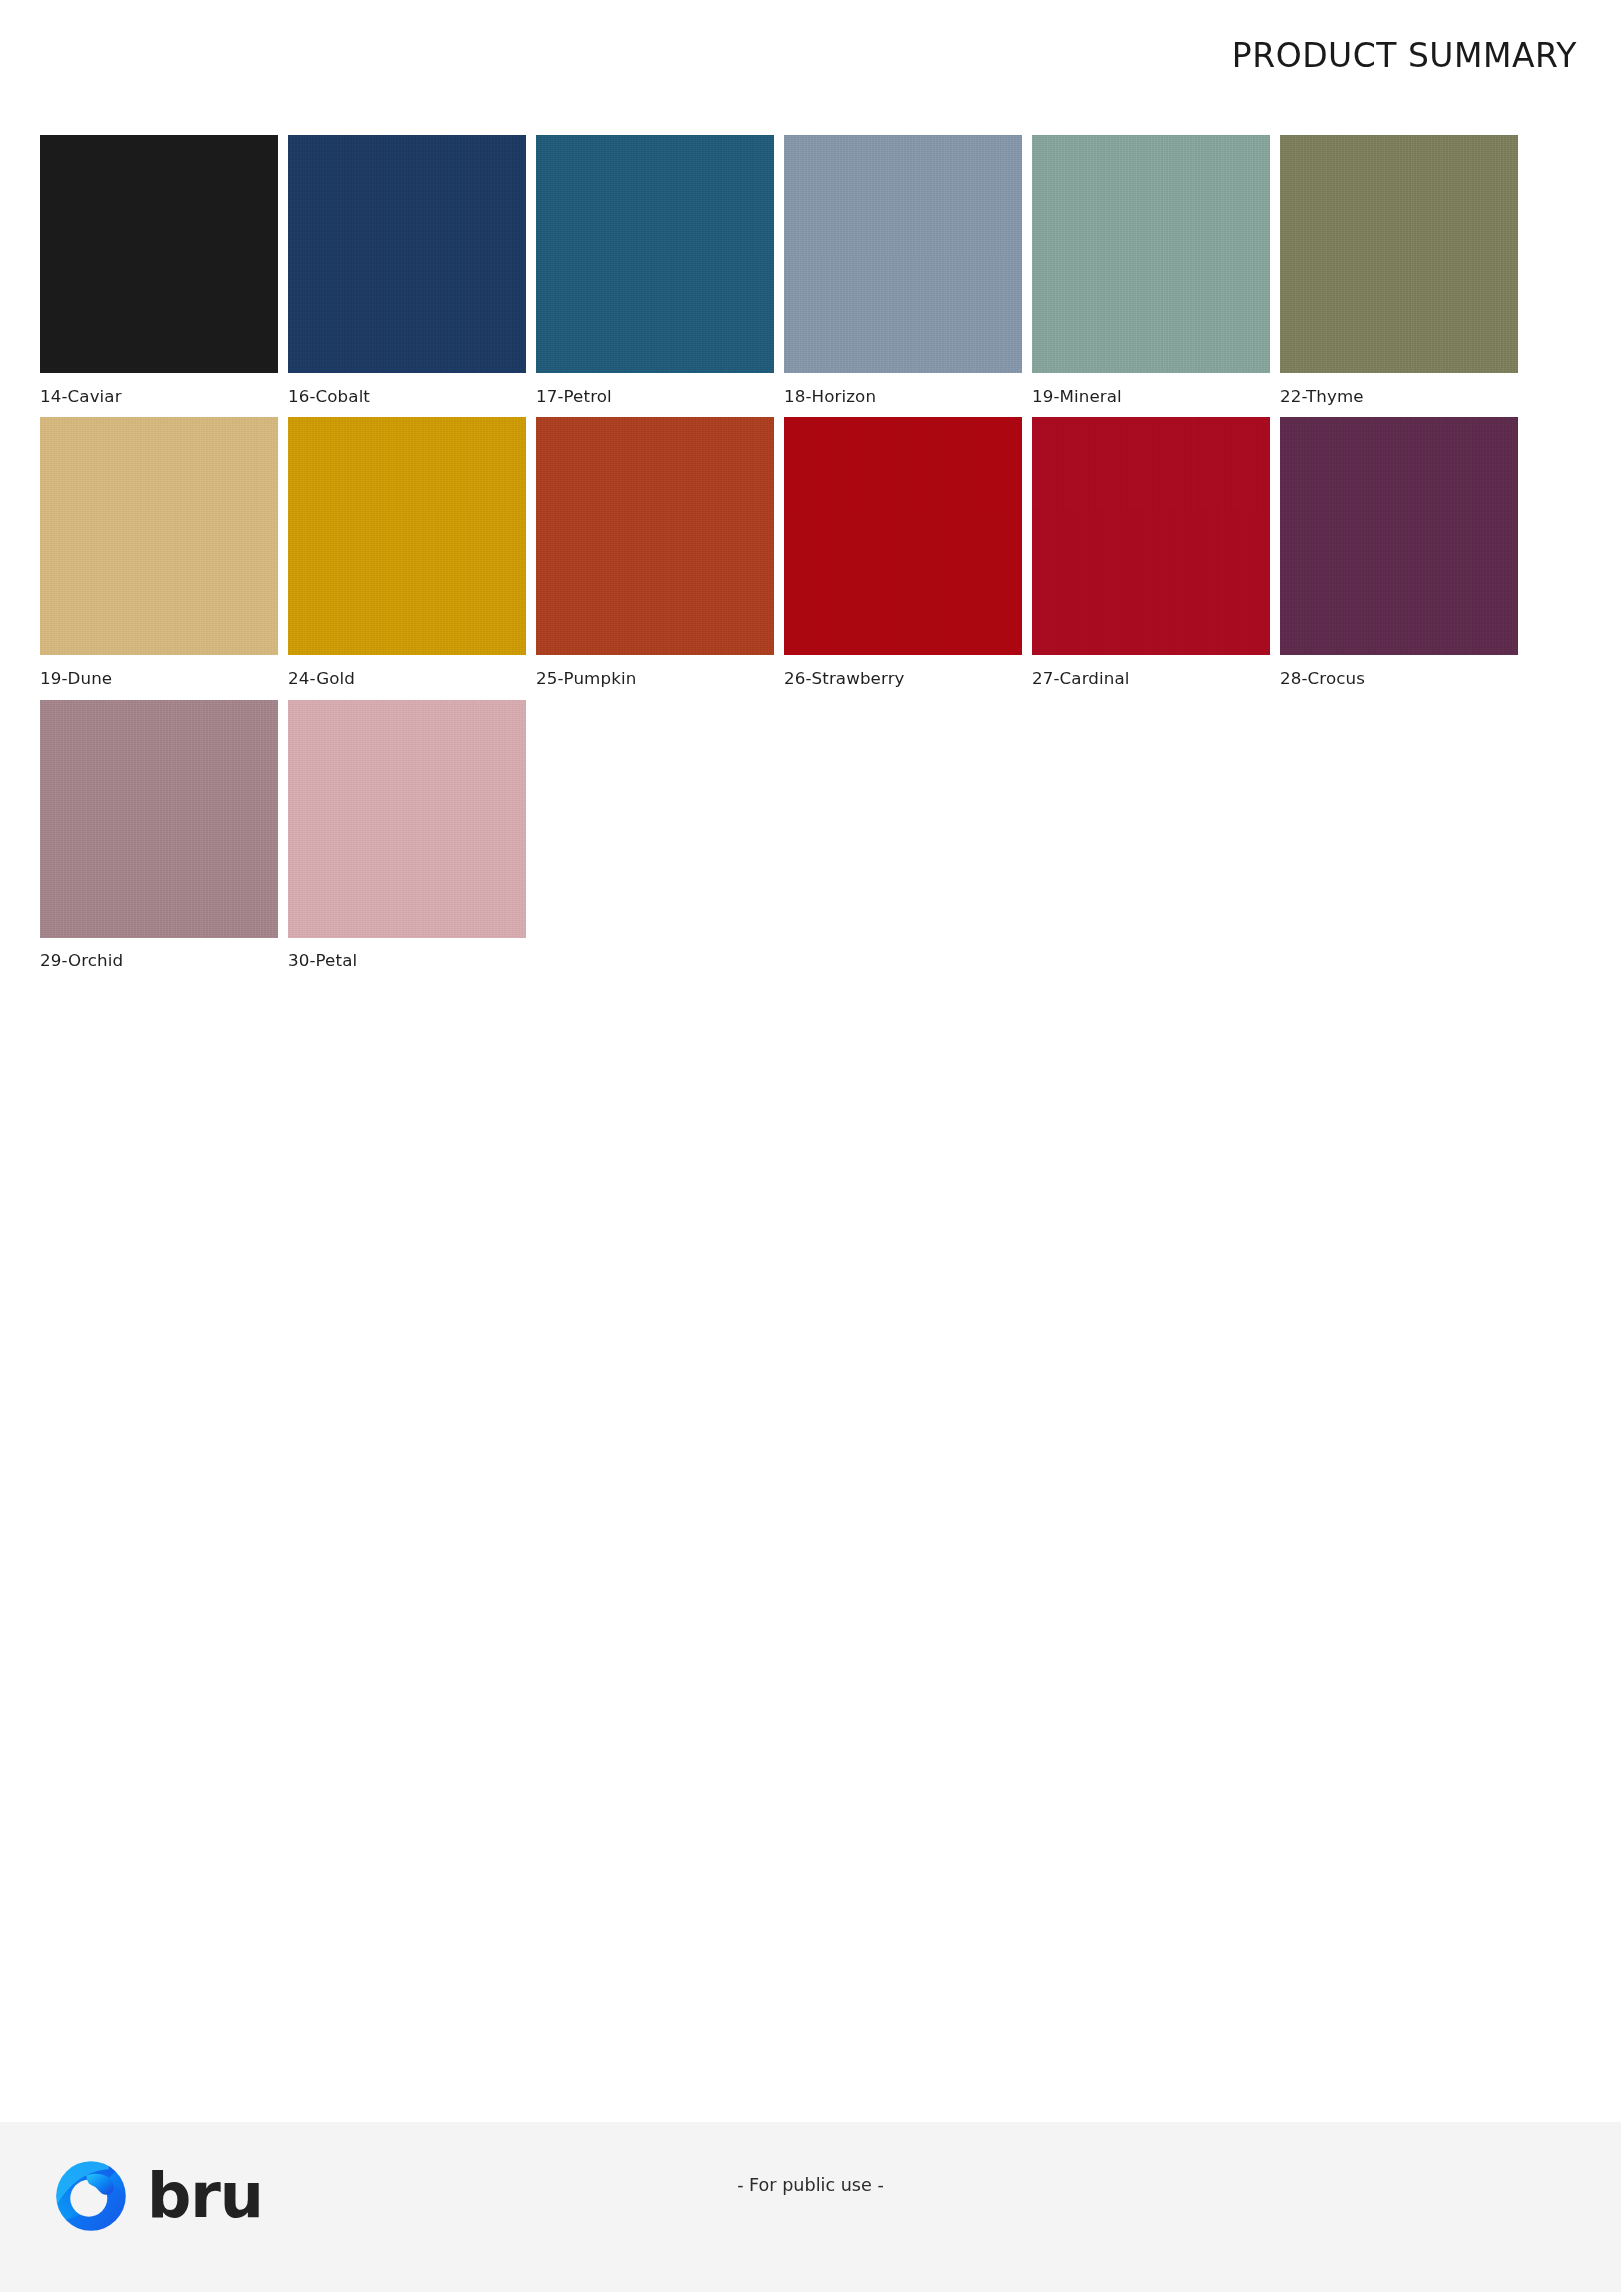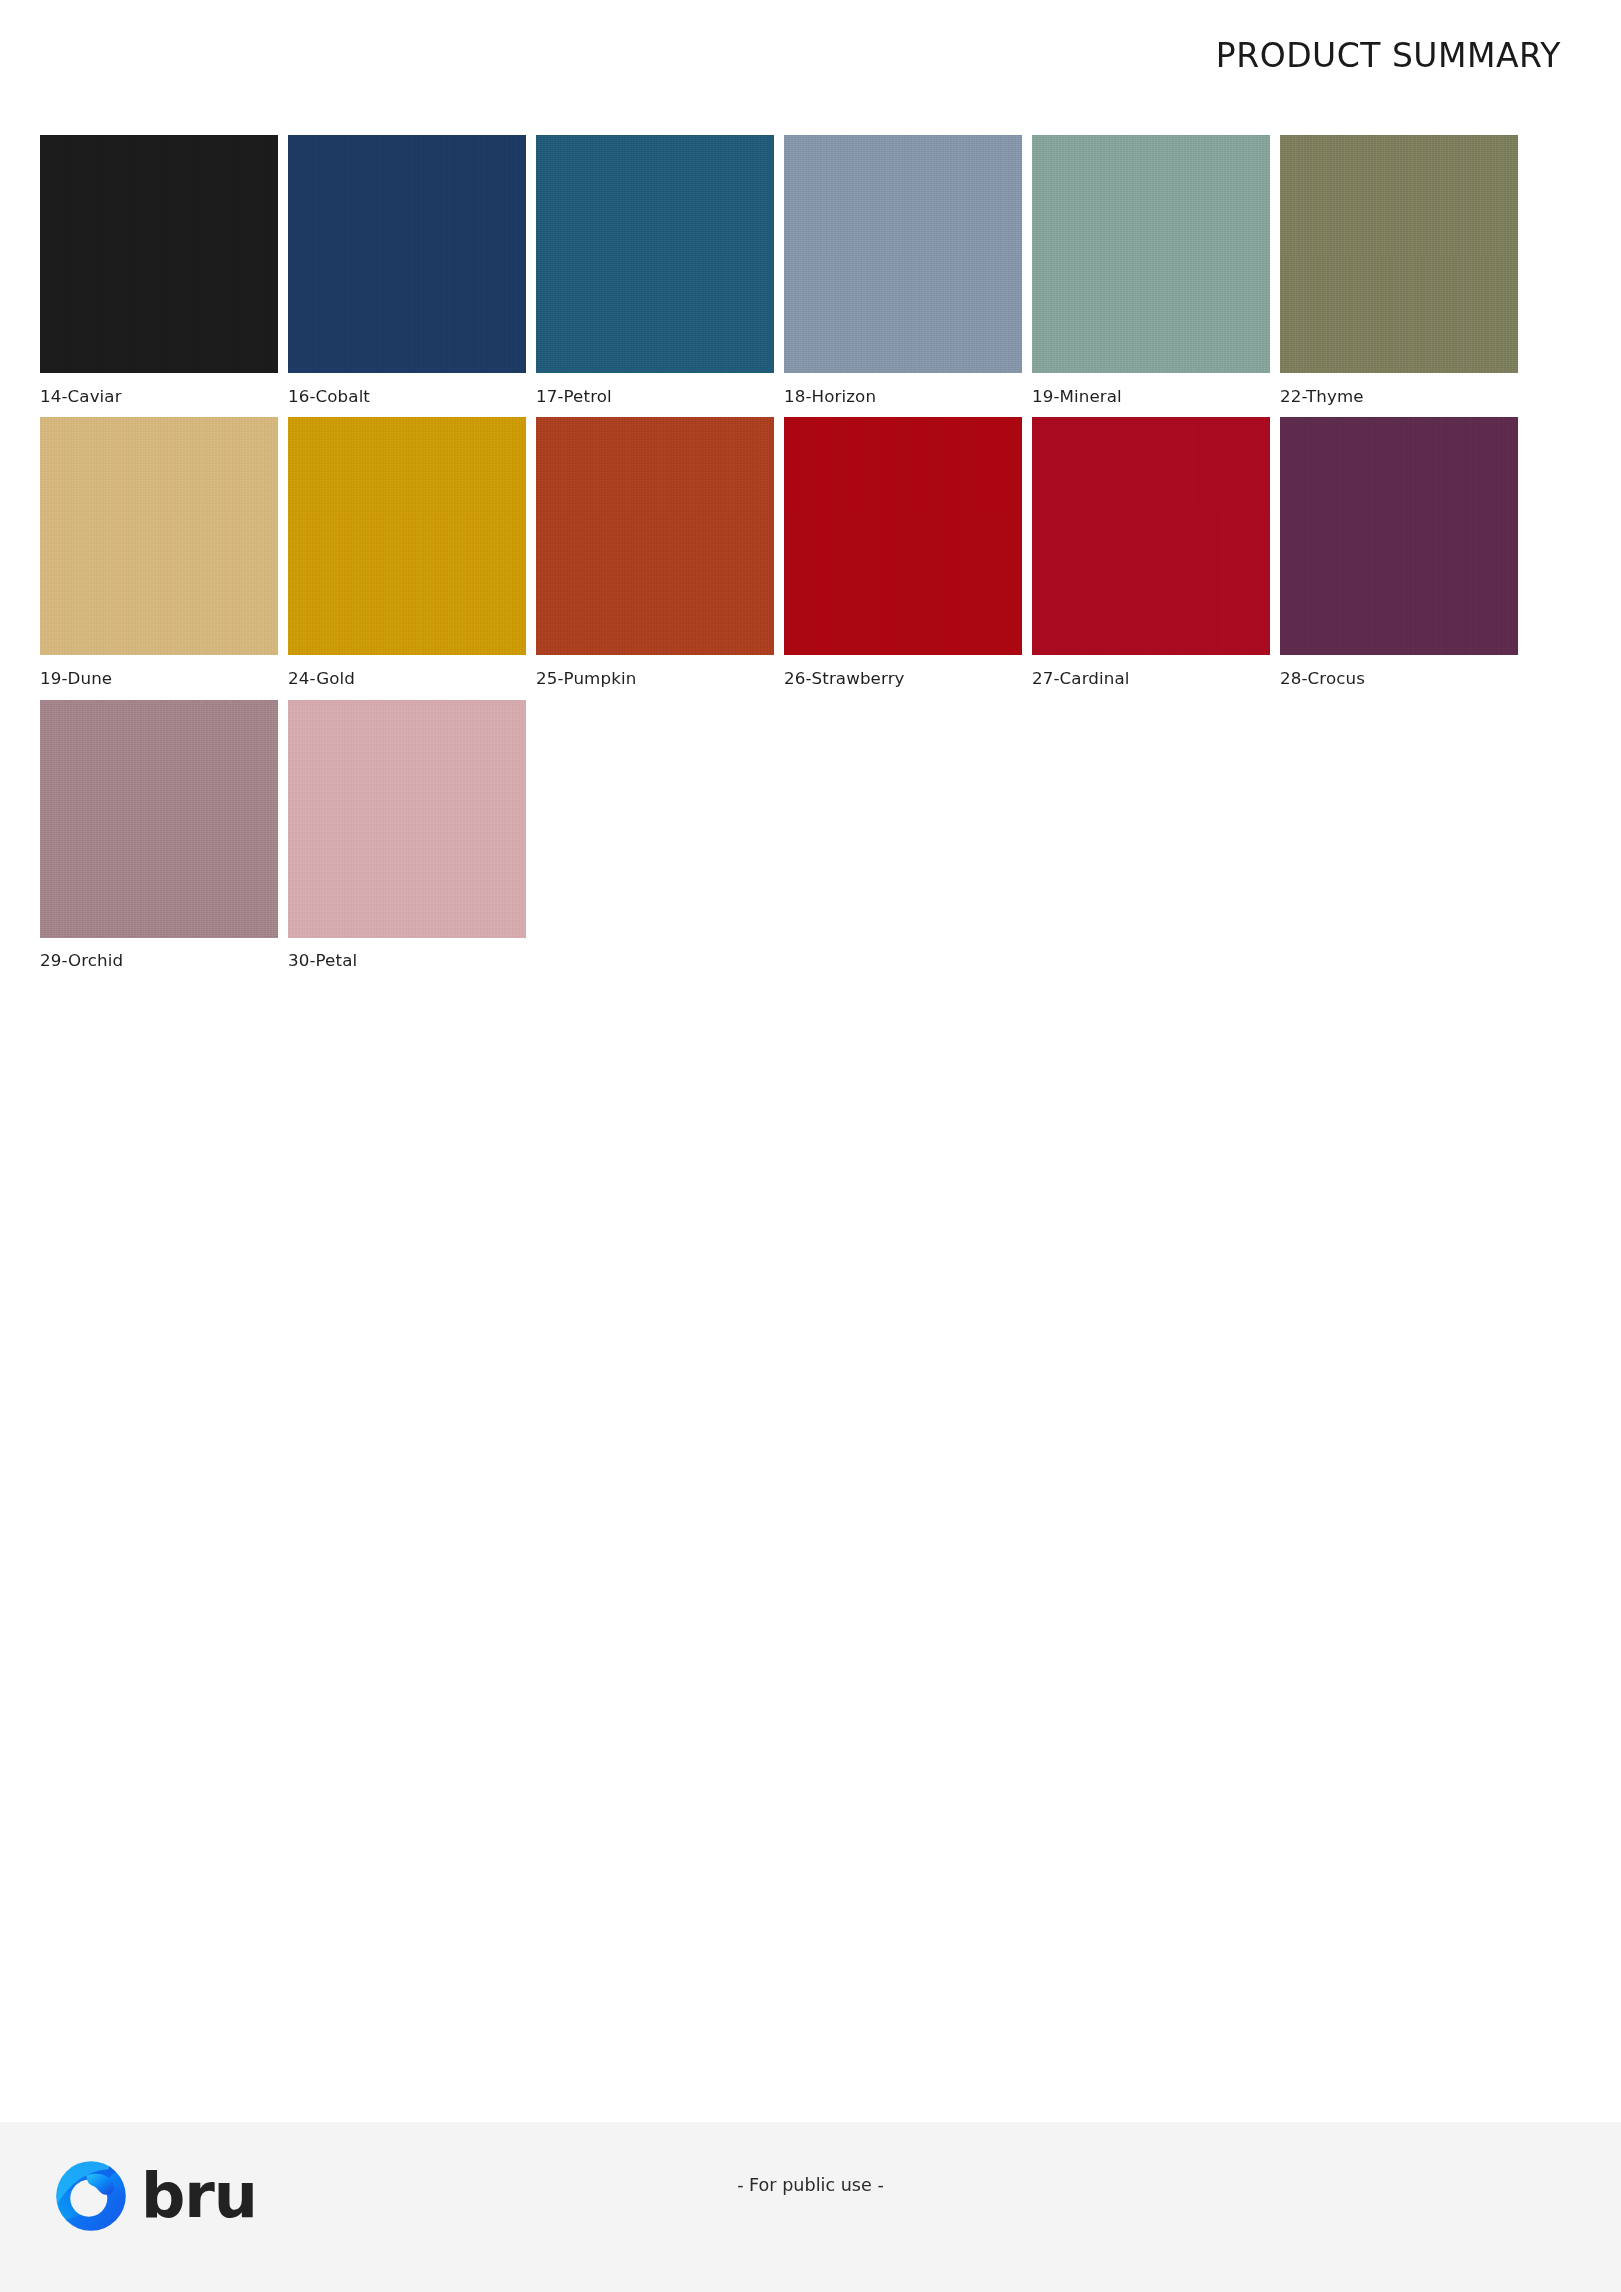--- a/index.html
+++ b/index.html
@@ -18,21 +18,21 @@
   }
 
   
   .page-header {
     position: absolute;
     top: 0;
     left: 0;
     width: 1621px;
     height: 110px;
     box-sizing: border-box;
-    padding-right: 60px;
+    padding-right: 44px;
     display: flex;
     align-items: center;
     justify-content: flex-end;
   }
   .page-title {
     font-size: 33px;
     font-weight: 400;
     letter-spacing: 0.5px;
     color: #1a1a1a;
     white-space: nowrap;
@@ -97,21 +97,21 @@
     width: 1621px;
     height: 171px;
     background: #f4f4f4;
   }
   .footer-logo {
     position: absolute;
     left: 54px;
     top: 37px;
     display: flex;
     align-items: flex-start;
-    gap: 10px;
+    gap: 16px;
   }
   .logo-mark {
     width: 74px;
     height: 74px;
     display: block;
   }
   .logo-word {
     font-size: 62px;
     font-weight: 700;
     color: #222222;

